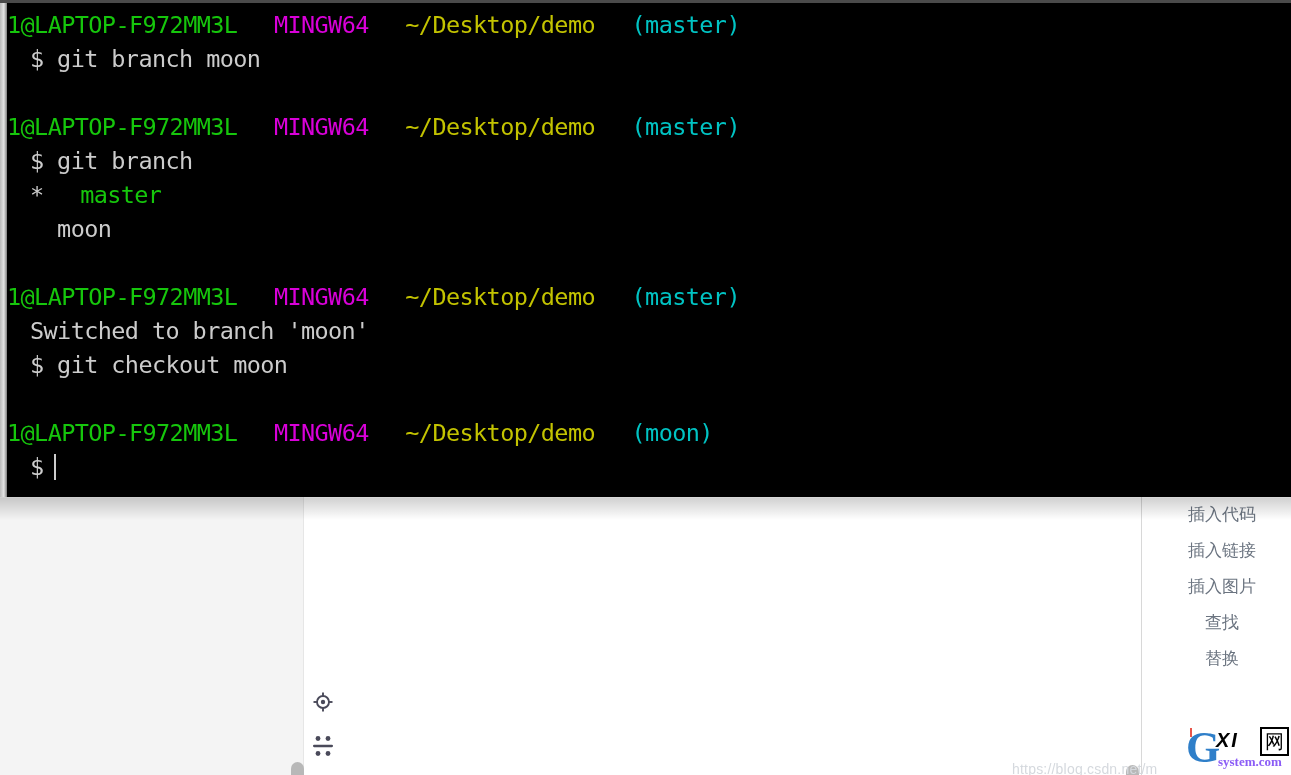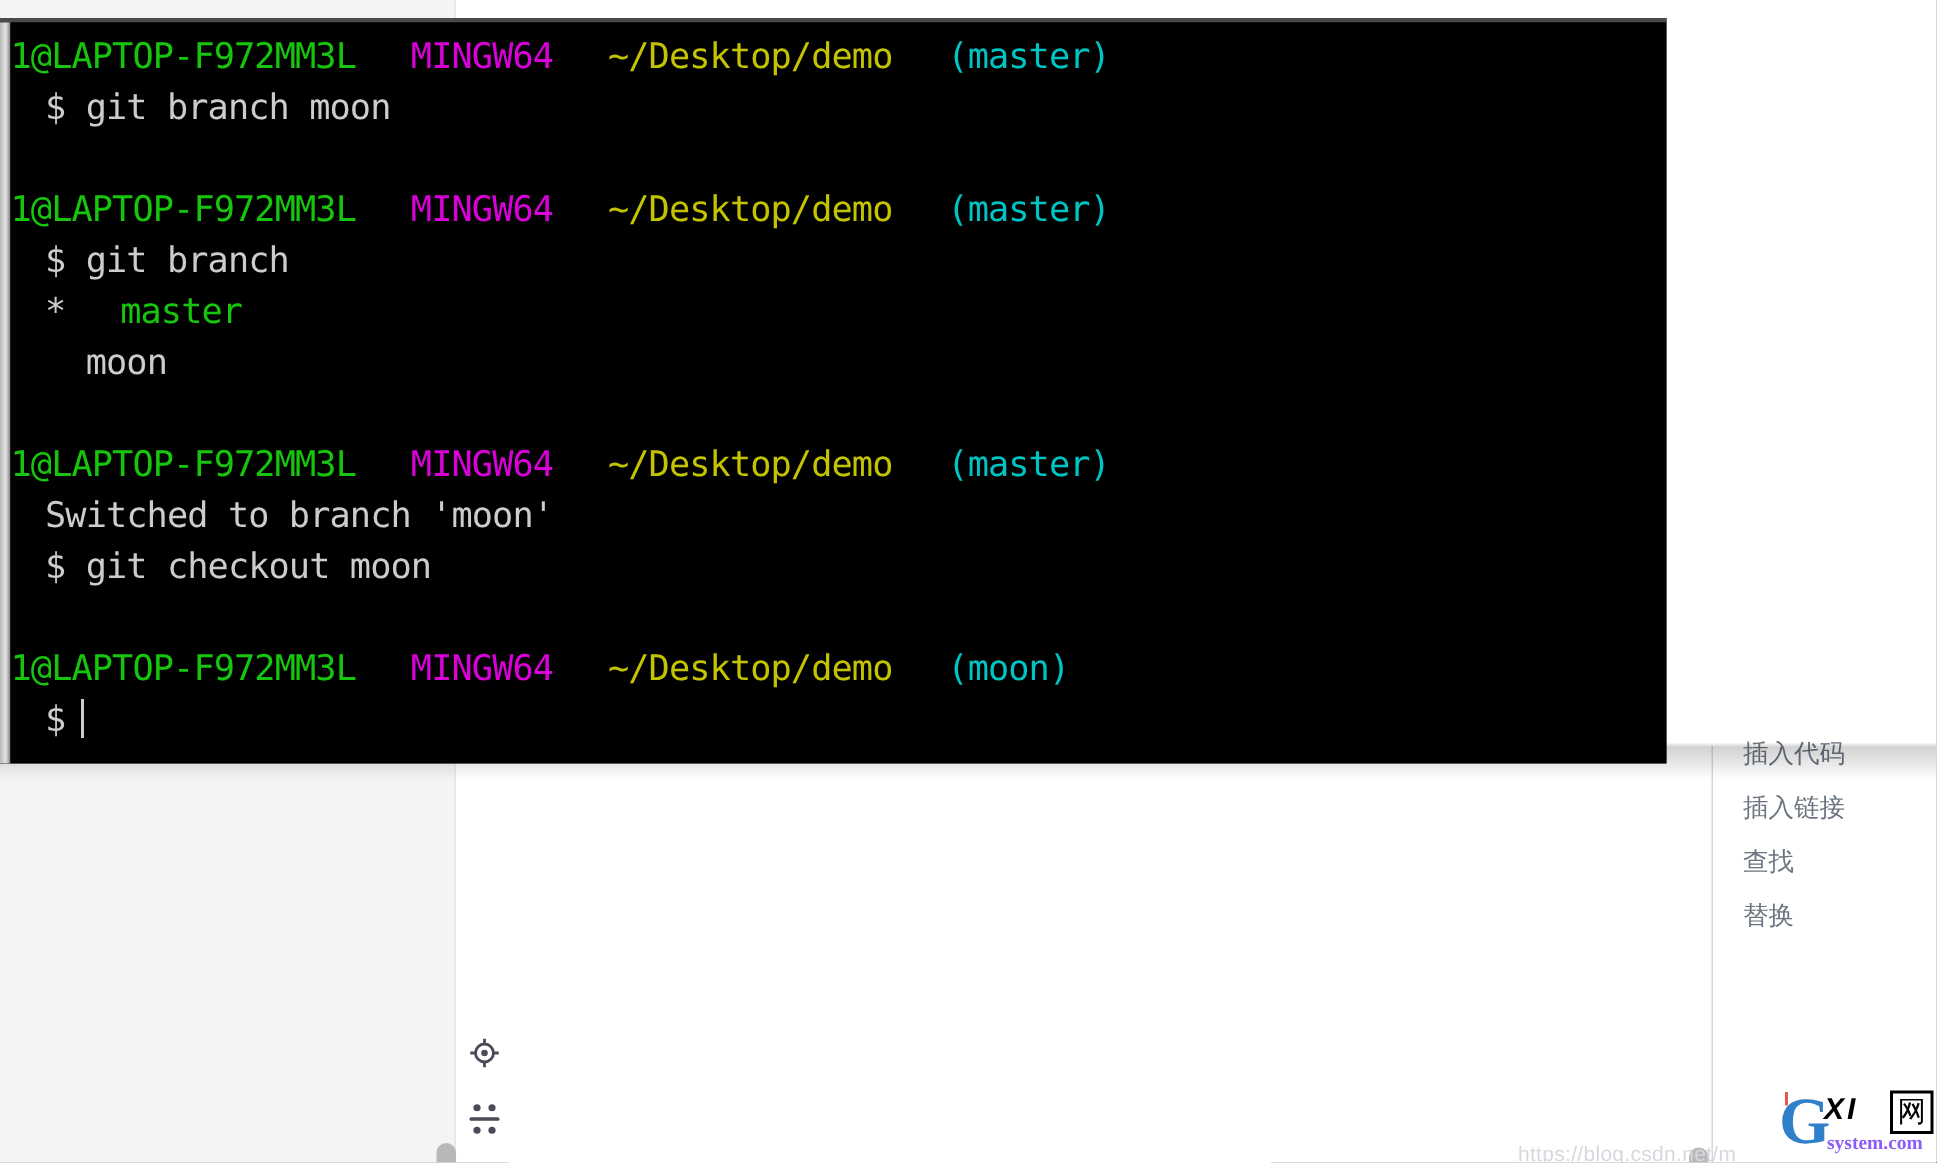--- a/index.html
+++ b/index.html
@@ -88,22 +88,23 @@
     width: 13px;
     height: 20px;
     border-radius: 7px;
     background: #b8b8b8;
   }
 
   
   .menu-list {
     position: absolute;
     left: 1162px;
-    top: 485px;
+    top: 496px;
     width: 120px;
+    text-align: center;
   }
   .menu-item {
     font-family: "DejaVu Sans", "Liberation Sans", sans-serif;
     font-size: 17px;
     line-height: 36px;
     color: #6b7480;
     white-space: nowrap;
     cursor: default;
   }
 
@@ -203,22 +204,22 @@
     pointer-events: none;
     background: linear-gradient(to bottom,
         rgba(0,0,0,0) 0px,
         rgba(0,0,0,0) 495px,
         rgba(0,0,0,0.18) 498px,
         rgba(0,0,0,0.0) 520px);
   }
   .terminal {
     position: absolute;
     left: 0;
-    top: 12px;
-    width: 1111px;
+    top: 0;
+    width: 1291px;
     height: 497px;
     background: #000000;
     overflow: hidden;
   }
   .terminal-frame-left {
     position: absolute;
     left: 0;
     top: 0;
     width: 7px;
     height: 497px;
@@ -301,20 +302,21 @@
 
     <div class="scroll-thumb"></div>
     <div class="scroll-thumb-2"></div>
 
     <div class="bg-right-divider"></div>
     <div class="bg-right-panel"></div>
 
     <div class="menu-list">
       <div class="menu-item">插入代码</div>
       <div class="menu-item">插入链接</div>
+      <div class="menu-item">插入图片</div>
       <div class="menu-item">查找</div>
       <div class="menu-item">替换</div>
     </div>
 
     <div class="watermark">https://blog.csdn.net/m</div>
     <div class="logo">
       <span class="logo-tick"></span>
       <span class="logo-g">G</span>
       <span class="logo-xi">XI</span>
       <span class="logo-wang">网</span>

